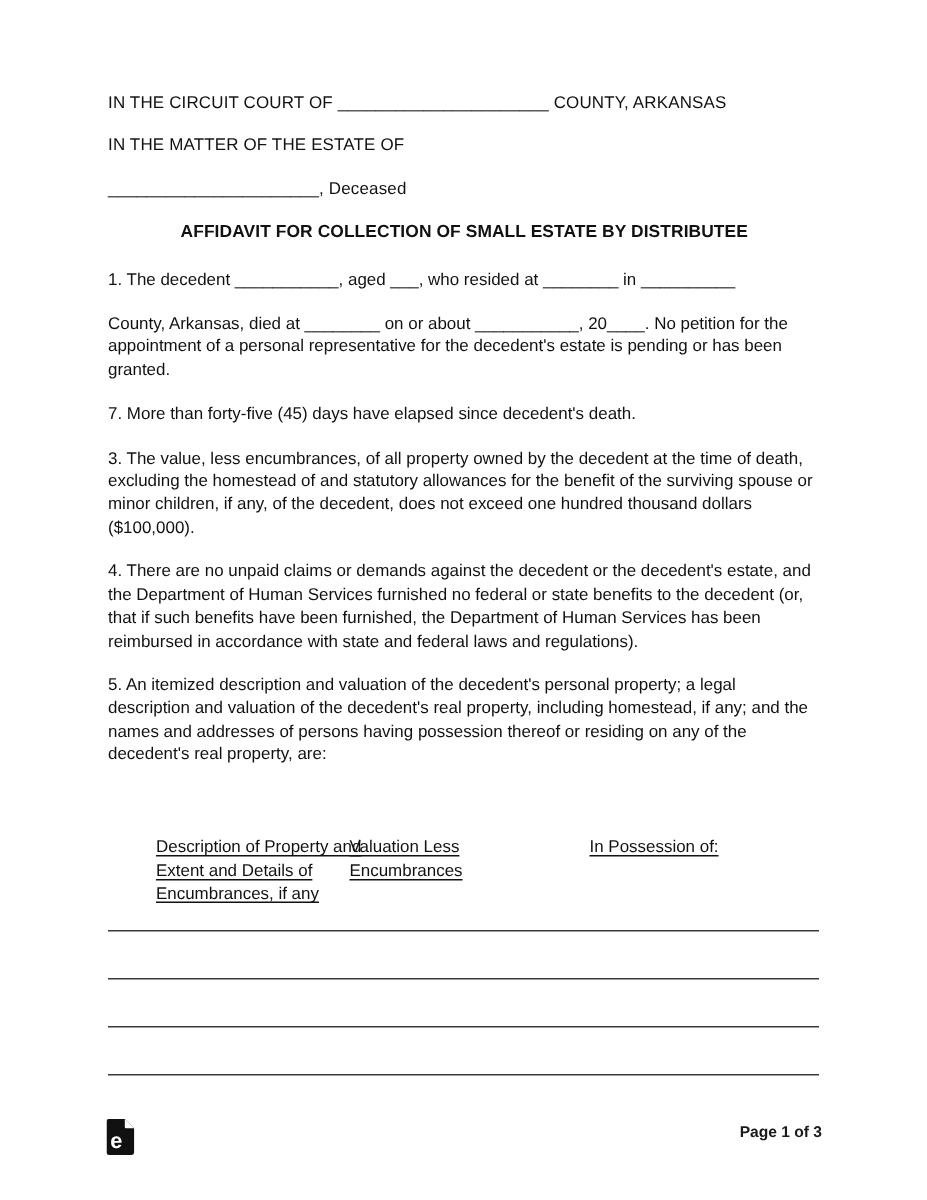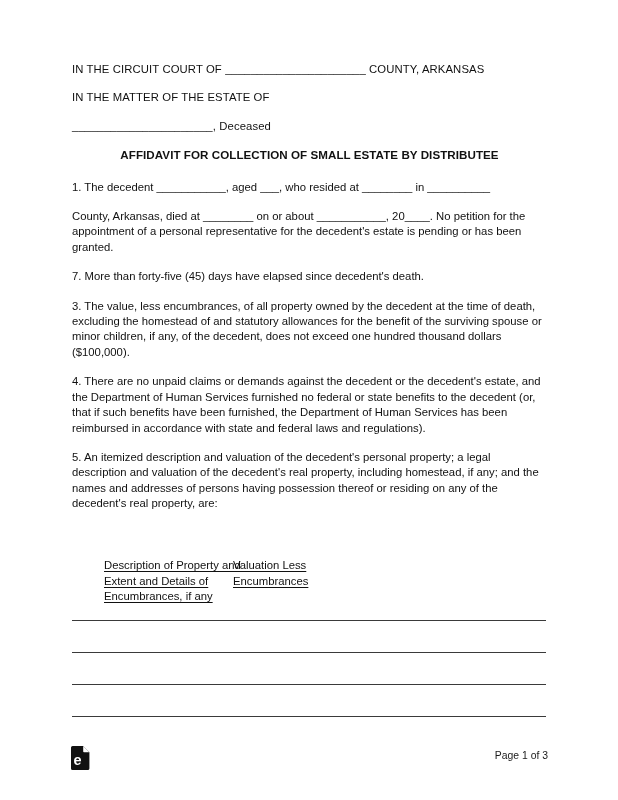--- a/index.html
+++ b/index.html
@@ -124,20 +124,21 @@
   .brand-logo svg { display: block; }
 
   .page-number {
     position: absolute;
     right: 70px;
     top: 7px;
     font-size: 10.4px;
     line-height: 14px;
     color: #1a1a1a;
     white-space: nowrap;
+    font-weight: bold;
   }
 </style>
 </head>
 <body>
 
 <div class="page">
 
   <div class="content">
 
     <div class="line caption-line">IN THE CIRCUIT COURT OF ______________________ COUNTY, ARKANSAS</div>
@@ -162,20 +163,23 @@
     <div class="para">5. An itemized description and valuation of the decedent's personal property; a legal description and valuation of the decedent's real property, including homestead, if any; and the names and addresses of persons having possession thereof or residing on any of the decedent's real property, are:</div>
 
   </div>
 
   <div class="col-headers">
     <div class="col col-1">
       <span>Description of Property and Extent and Details of Encumbrances, if any</span>
     </div>
     <div class="col col-2">
       <span>Valuation Less Encumbrances</span>
+    </div>
+    <div class="col col-3">
+      <span>In Possession of:</span>
     </div>
   </div>
 
   <div class="rules">
     <hr class="rule">
     <hr class="rule">
     <hr class="rule">
     <hr class="rule">
   </div>
 

